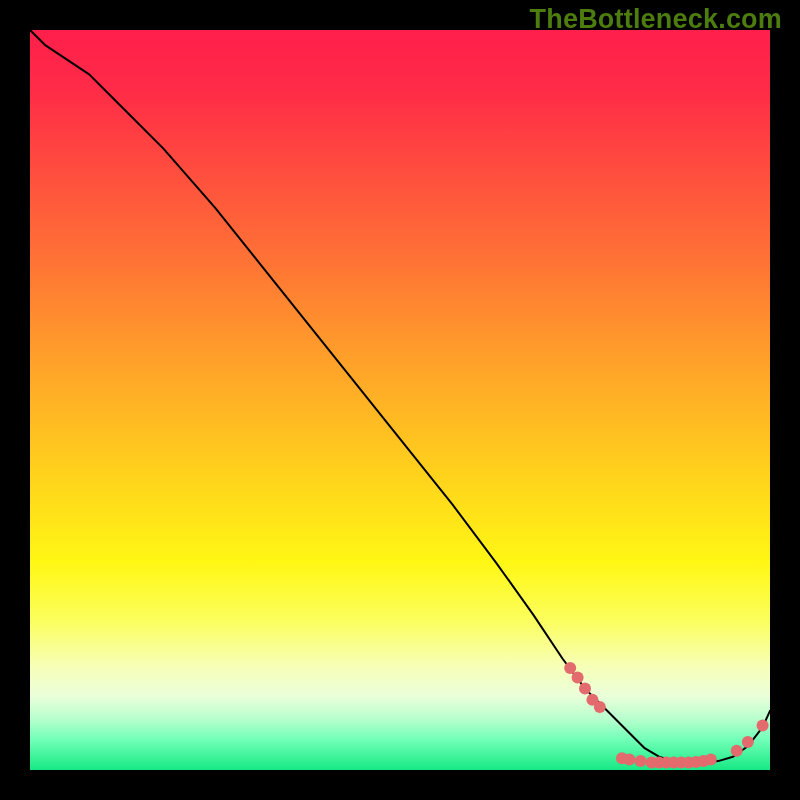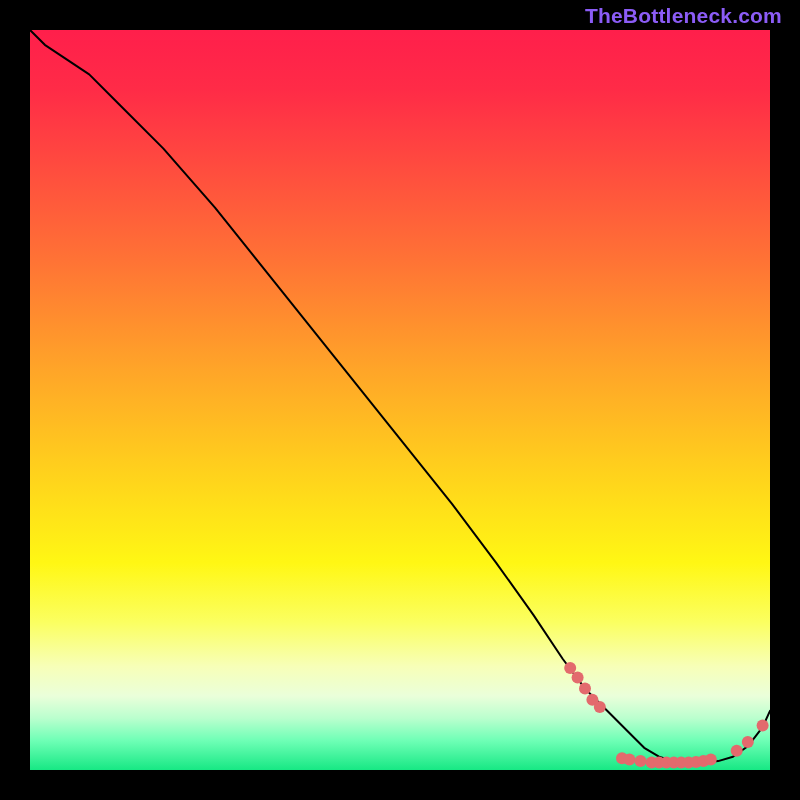--- a/index.html
+++ b/index.html
@@ -14,23 +14,23 @@
   .stage {
     position: relative;
     width: 800px;
     height: 800px;
     background: #000;
   }
   .watermark {
     position: absolute;
     top: 4px;
     right: 18px;
-    font-size: 21px;
+    font-size: 27px;
     font-weight: 600;
-    color: #8b5cf6;
+    color: #4d7c0f;
     letter-spacing: 0.2px;
     user-select: none;
   }
   
   .plot {
     position: absolute;
     left: 30px;
     top: 30px;
     width: 740px;
     height: 740px;

